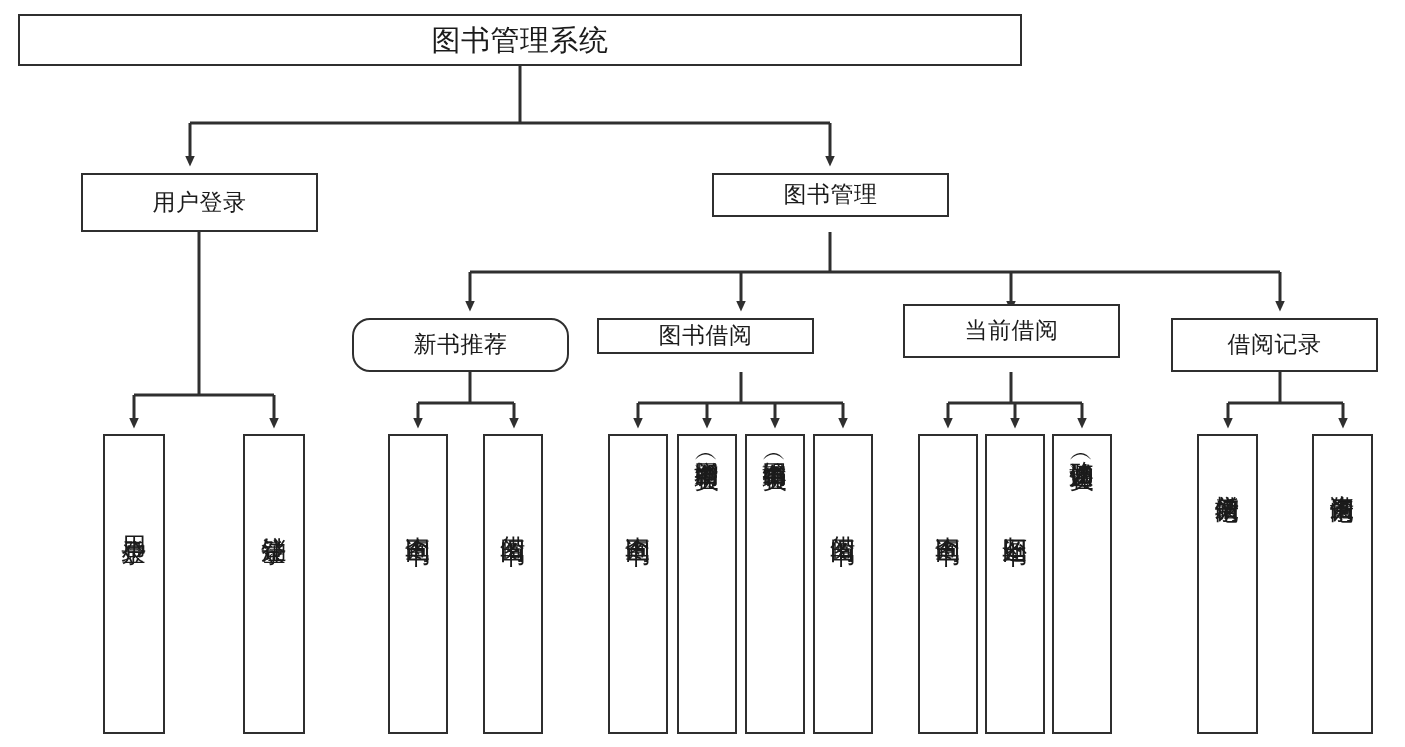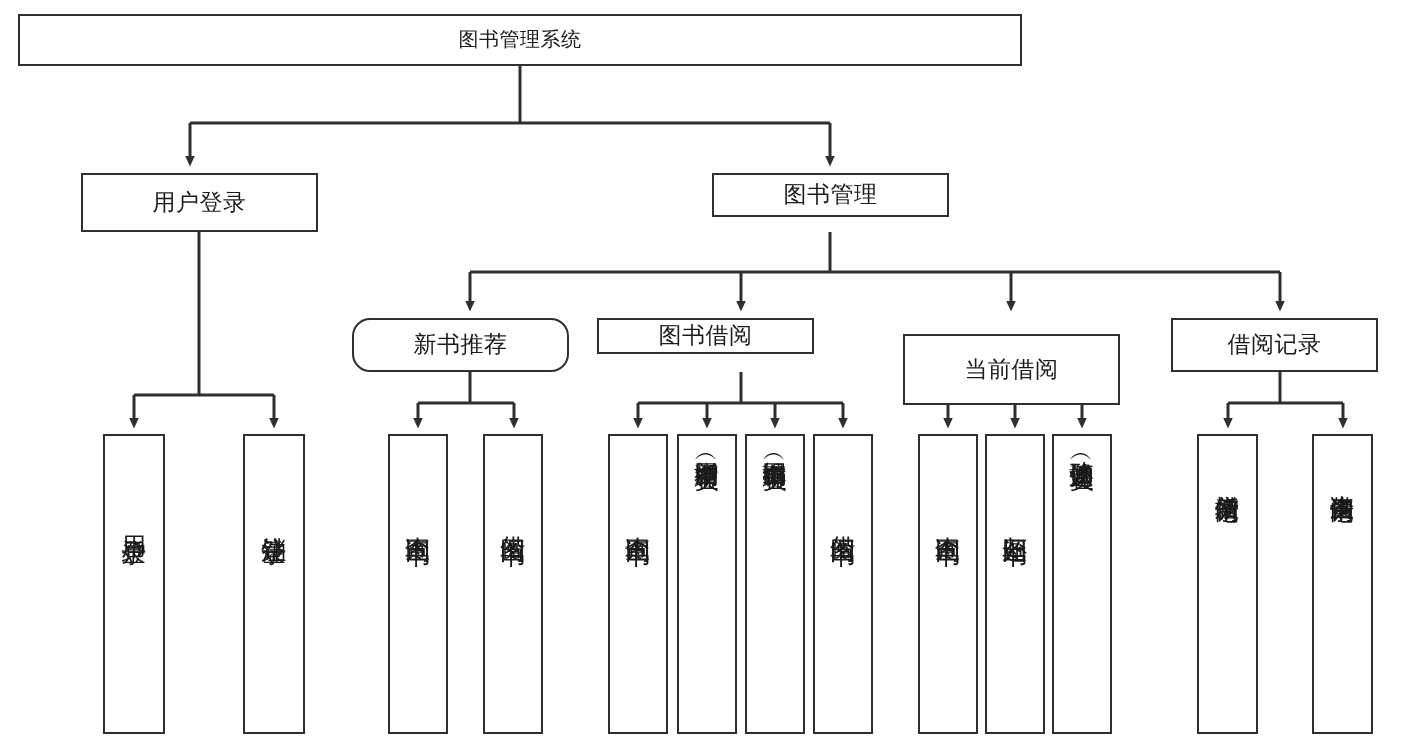--- a/index.html
+++ b/index.html
@@ -39,21 +39,21 @@
     display: block;
     text-align: center;
     line-height: 1.18;
     white-space: pre;
   }
   .node.horizontal .label {
     font-size: 23px;
     letter-spacing: 0.5px;
   }
   .node.title .label {
-    font-size: 20px;
+    font-size: 29px;
     letter-spacing: 0.5px;
   }
   .node.vertical {
     align-items: flex-start;
     justify-content: center;
     padding-top: 10px;
   }
   .node.vertical .label {
     writing-mode: vertical-rl;
     text-orientation: upright;
@@ -142,21 +142,21 @@
   <div class="node horizontal" style="left:712px; top:173px; width:237px; height:44px;">
     <span class="label">图书管理</span>
   </div>
 
   <div class="node horizontal" style="left:352px; top:318px; width:217px; height:54px;border-radius:18px;">
     <span class="label">新书推荐</span>
   </div>
   <div class="node horizontal" style="left:597px; top:318px; width:217px; height:36px;">
     <span class="label">图书借阅</span>
   </div>
-  <div class="node horizontal" style="left:903px; top:334px; width:217px; height:71px;">
+  <div class="node horizontal" style="left:903px; top:304px; width:217px; height:54px;">
     <span class="label">当前借阅</span>
   </div>
   <div class="node horizontal" style="left:1171px; top:318px; width:207px; height:54px;">
     <span class="label">借阅记录</span>
   </div>
 
   <div class="node vertical" style="left:103px; top:434px; width:62px; height:300px; padding-top:80px;">
     <span class="label">用户登录</span>
   </div>
   <div class="node vertical" style="left:243px; top:434px; width:62px; height:300px; padding-top:80px;">

